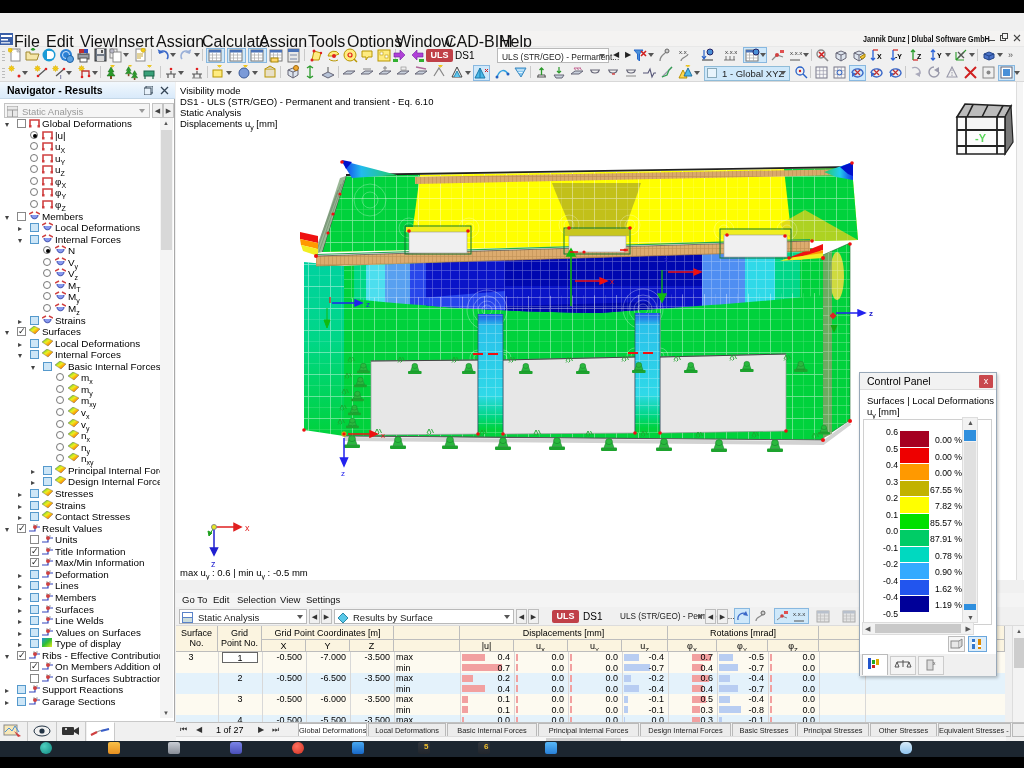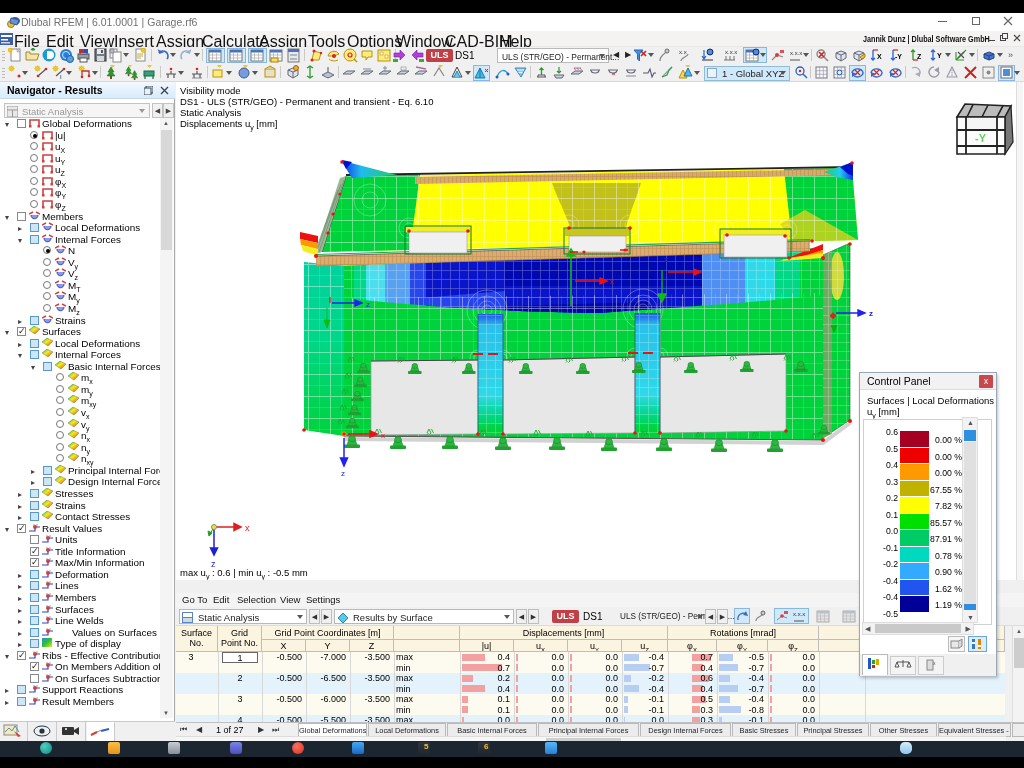--- a/index.html
+++ b/index.html
@@ -53,33 +53,20 @@
 #cpanel{position:absolute;left:859px;top:359px;width:138px;height:304px;background:#fff;border:1px solid #98a8b8;box-shadow:1px 2px 3px rgba(0,0,0,.25);}
 #cphead{position:absolute;left:0;top:0;width:136px;height:17px;background:#f2f2f2;border-bottom:1px solid #ddd;}
 #cphead b{position:absolute;left:7px;top:2px;font-size:10.5px;font-weight:normal;color:#000;}
 #cpx{position:absolute;right:3px;top:2px;width:14px;height:13px;background:#c9484d;color:#fff;font-size:9px;text-align:center;line-height:12px;border-radius:1px;}
 .leg{position:absolute;font-size:8.7px;color:#000;white-space:nowrap;}
 #taskbar{position:absolute;left:0;top:741px;width:1024px;height:16px;background:#1c2630;}
 #tbblack{position:absolute;left:0;top:757px;width:1024px;height:11px;background:#000;}
 .tic{position:absolute;top:1px;width:12px;height:12px;border-radius:3px;}
 </style></head><body>
 <div id="app">
-<div id="titlebar">
-<svg class="abs" style="left:7px;top:3px" width="13" height="12">
-        <ellipse cx="8" cy="5" rx="5" ry="4" fill="#3a5fa8"></ellipse>
-        <circle cx="4" cy="8" r="3.5" fill="#e8c23a" stroke="#9a7d1c"></circle>
-        <path d="M4 2 L12 4 L10 9 L3 7 Z" fill="#6c8fd0" stroke="#2a4f98" stroke-width="0.8"></path>
-      </svg>
-<div class="t">Dlubal RFEM | 6.01.0001 | Garage.rf6</div>
-<div class="abs" style="left:938px;top:8px;width:9px;height:1px;background:#666"></div>
-<div class="abs" style="left:972px;top:4px;width:8px;height:8px;border:1px solid #666"></div>
-<svg class="abs" style="left:1003px;top:3px" width="10" height="10">
-        <path d="M1 1 L9 9 M9 1 L1 9" stroke="#666" stroke-width="1.2"></path>
-      </svg>
-</div>
 <div id="menubar">
 <svg class="abs" style="left:0px;top:2px" width="13" height="12">
         <rect width="13" height="12" fill="#3a5fa8"></rect>
         <rect x="1" y="2" width="11" height="2" fill="#fff"></rect>
         <rect x="1" y="6" width="7" height="1.5" fill="#fff"></rect>
         <rect x="1" y="9" width="9" height="1.5" fill="#cfd8ea"></rect>
       </svg>
 <div class="mi" style="left:14px">File</div>
 <div class="mi" style="left:46px">Edit</div>
 <div class="mi" style="left:80px">View</div>
@@ -1133,21 +1120,21 @@
           <span class="lbl" style="left:55px">Line Welds</span>
         </div>
 <div class="tr" style="left:0;top:508.6px">
           <span class="arw" style="left:18px">▸</span>
           <span class="cb cbb" style="left:30px"></span>
           <span class="abs" style="left:42px;top:0px"><svg width="11" height="9" viewBox="0 0 11 9">
               <path d="M0 8 L6 8 L6 4 L11 4" fill="none" stroke="#3344bb" stroke-width="1.2"></path>
               <circle cx="6" cy="4" r="2" fill="#d04040"></circle>
               <text x="4" y="3" font-size="4" fill="#888">x.x</text>
             </svg></span>
-          <span class="lbl" style="left:72px">Values on Surfaces</span>
+          <span class="lbl" style="left:56px">Values on Surfaces</span>
         </div>
 <div class="tr" style="left:0;top:520.2px">
           <span class="arw" style="left:18px">▸</span>
           <span class="cb cbb" style="left:30px"></span>
           <span class="abs" style="left:42px;top:0px"><svg width="11" height="9" viewBox="0 0 11 9">
               <defs>
                 <linearGradient id="tg" x1="0" y1="0" x2="1" y2="1">
                   <stop offset="0" stop-color="#2090e0"></stop>
                   <stop offset="0.5" stop-color="#30c030"></stop>
                   <stop offset="1" stop-color="#e8e820"></stop>
@@ -1200,21 +1187,21 @@
           <span class="lbl" style="left:42px">Support Reactions</span>
         </div>
 <div class="tr" style="left:0;top:578.0px">
           <span class="arw" style="left:5px">▸</span>
           <span class="cb cbb" style="left:17px"></span>
           <span class="abs" style="left:29px;top:0px"><svg width="11" height="9" viewBox="0 0 11 9">
               <path d="M0 8 L6 8 L6 4 L11 4" fill="none" stroke="#3344bb" stroke-width="1.2"></path>
               <circle cx="6" cy="4" r="2" fill="#d04040"></circle>
               <text x="4" y="3" font-size="4" fill="#888">x.x</text>
             </svg></span>
-          <span class="lbl" style="left:42px">Result Members</span>
+          <span class="lbl" style="left:42px">Garage Sections</span>
         </div>
 </div>
 <div id="navsb">
         <div class="abs" style="left:3px;top:2px;font-size:6px;color:#555">▲</div>
         <div class="abs" style="left:3px;bottom:2px;font-size:6px;color:#555">▼</div>
         <div class="abs" style="left:1px;top:12px;width:11px;height:120px;background:#d8d8d8"></div>
       </div>
 <div id="navtabs">
 <div class="ntab" style="left:0"><svg width="26" height="18" viewBox="0 0 26 18">
             <rect x="4" y="3" width="13" height="10" fill="#f8e8b8" stroke="#888"></rect>

